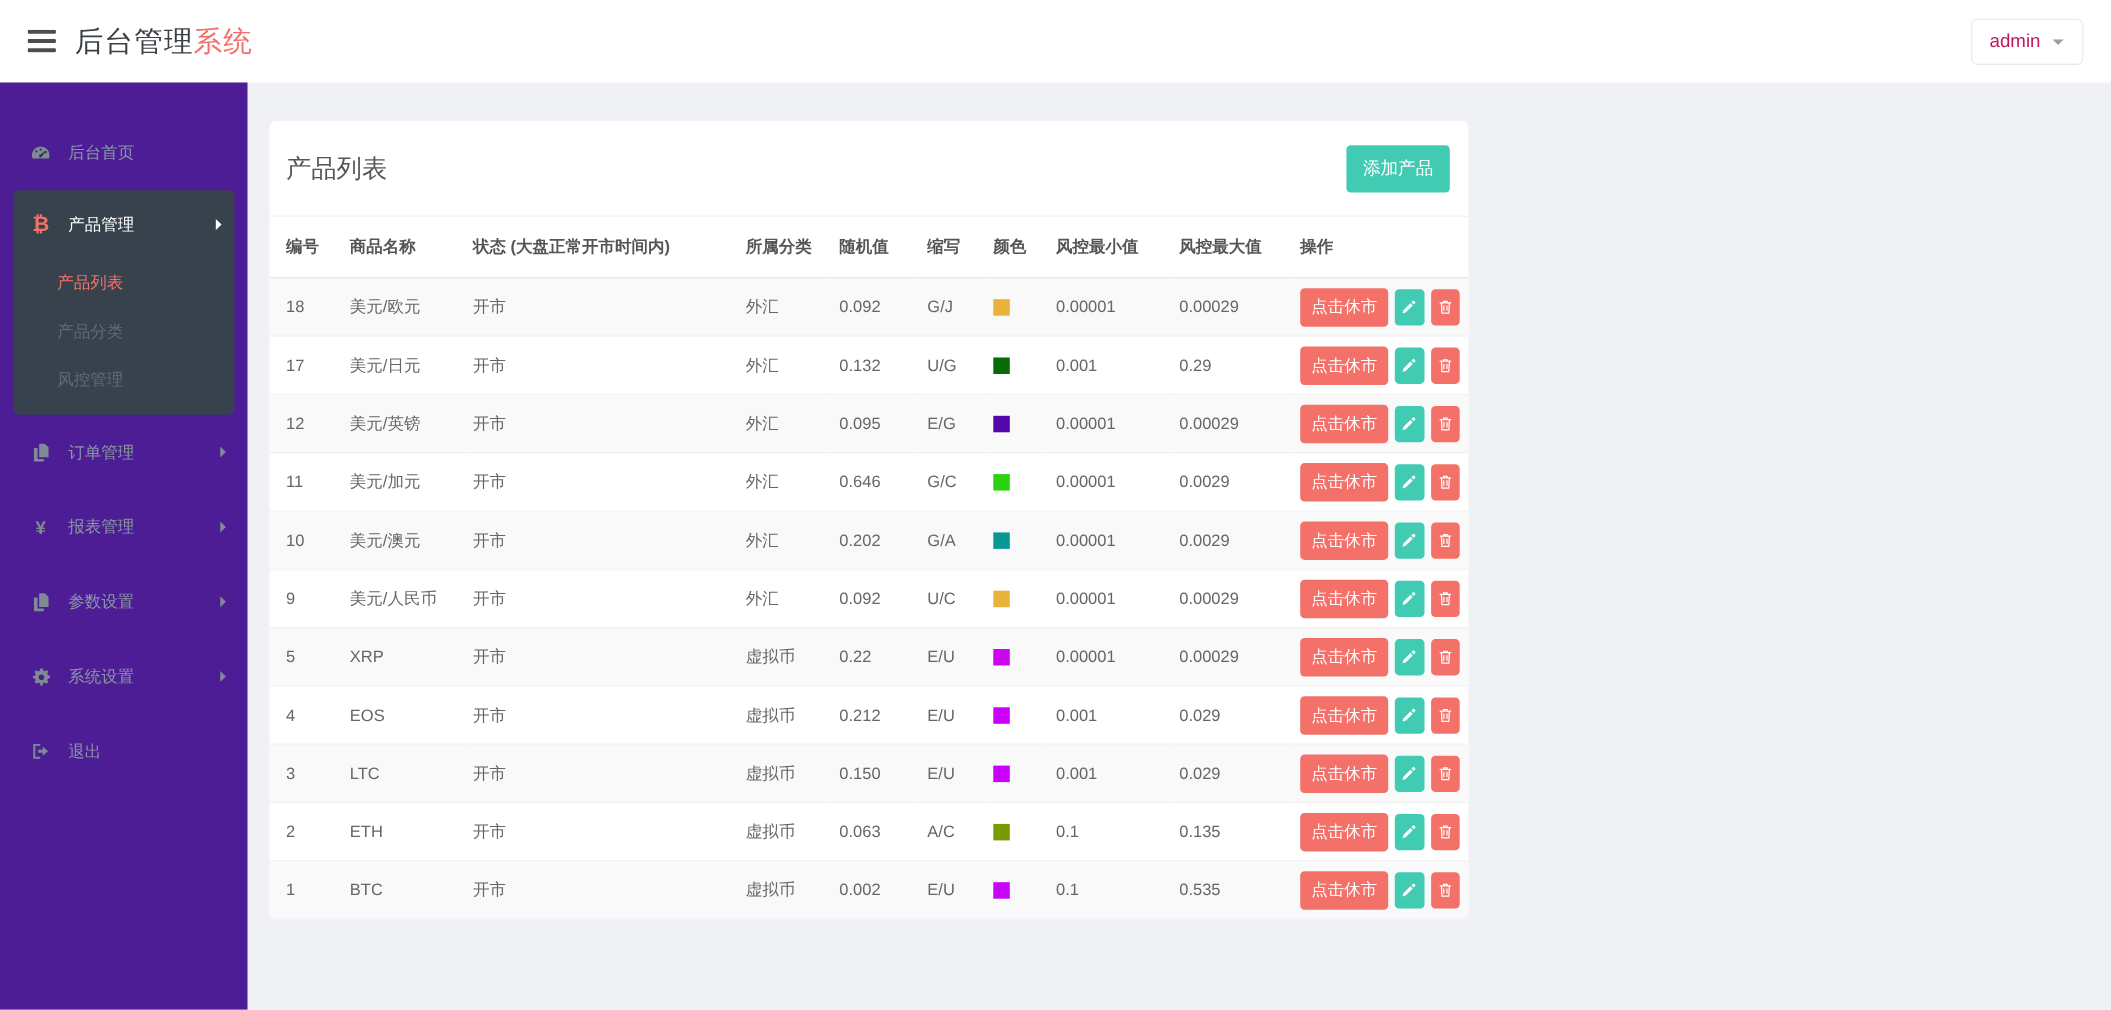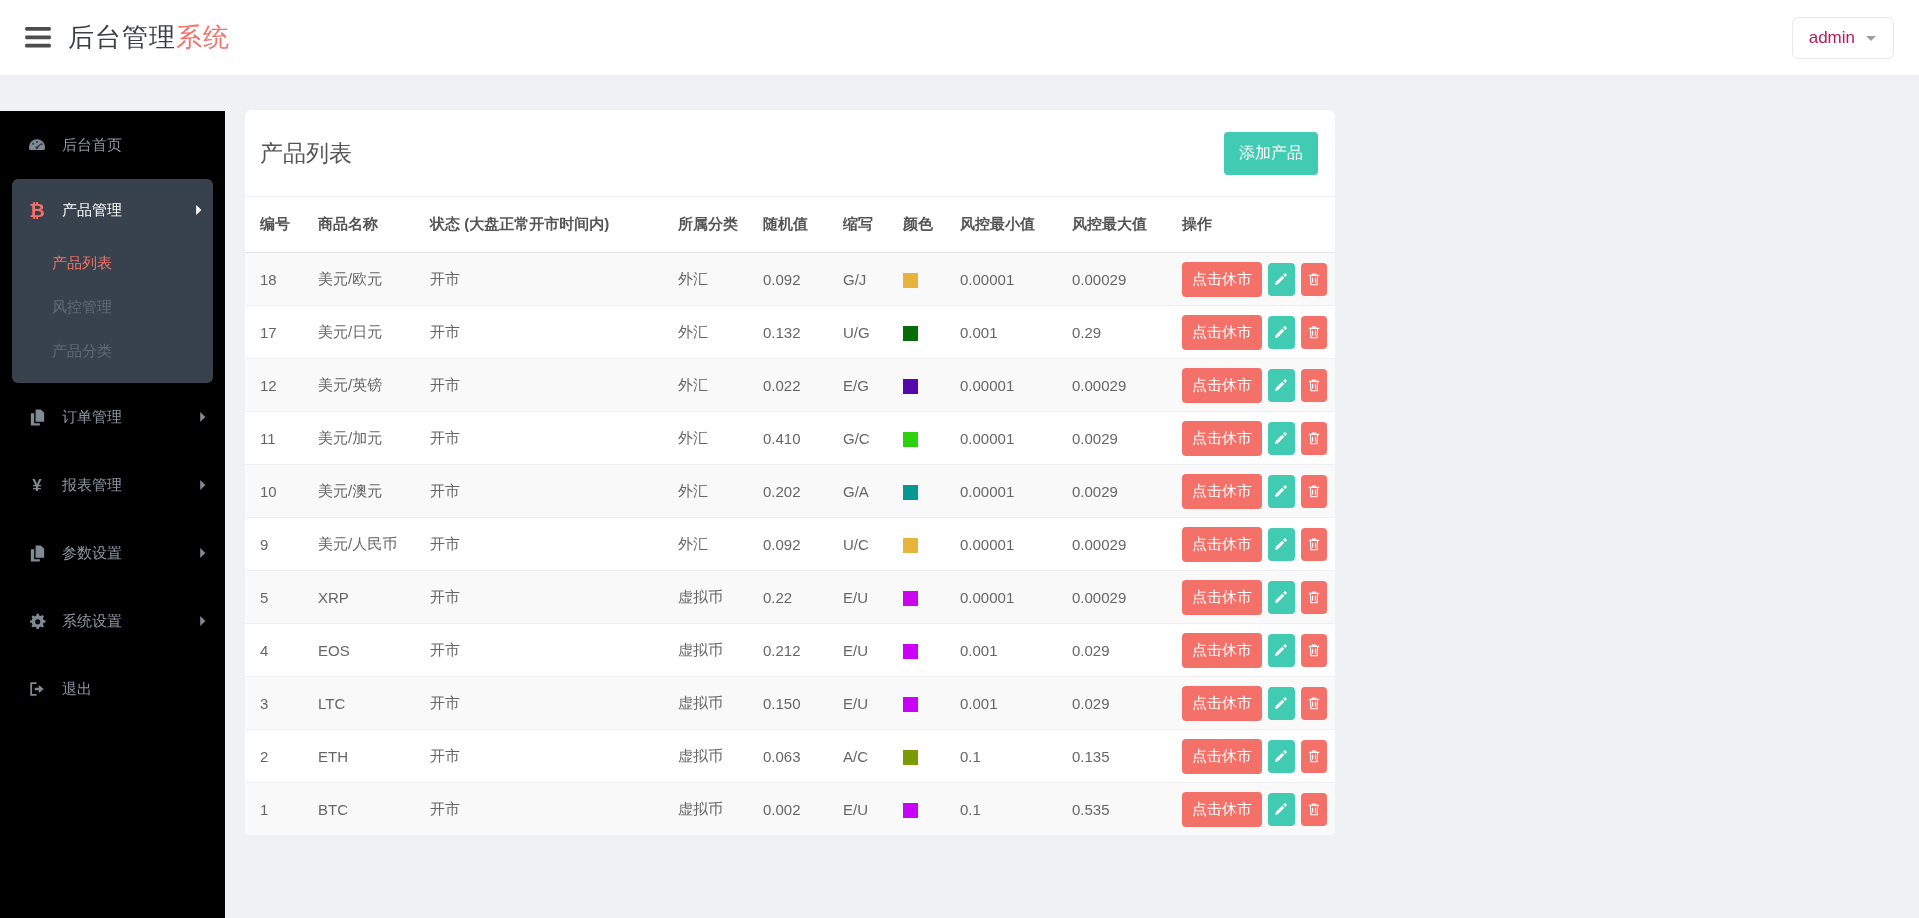--- a/index.html
+++ b/index.html
@@ -17,21 +17,21 @@
   .user-menu { display: flex; align-items: center; gap: 10px; background: #fff;
                border: 1px solid #e7e8ee; border-radius: 6px; padding: 10px 16px;
                font-size: 17px; color: #be185d; cursor: pointer;
                font-family: "Liberation Sans", sans-serif; }
   .caret-down { color: #9aa0a6; display: flex; margin-top: 2px; }
 
   
   .body-row { flex: 1; display: flex; min-height: 0; }
 
   
-  .sidebar { flex: 0 0 225px; width: 225px; background: #000000; padding-top: 0; margin-top: 36px; }
+  .sidebar { flex: 0 0 225px; width: 225px; background: #4c1d95; padding-top: 30px; }
   .menu-item { height: 68px; display: flex; align-items: center;
                padding: 0 18px 0 25px; color: #8b97a2; font-size: 15px; cursor: pointer; }
   .mi-icon { width: 24px; display: flex; justify-content: center; align-items: center;
              margin-right: 13px; color: #7f8a95; }
   .mi-label { flex: 1; }
   .mi-caret { display: flex; color: #7f8a95; }
   .menu-group.expanded { background: #37424d; border-radius: 6px; margin: 0 12px; }
   .menu-group.expanded > .menu-item { padding-left: 13px; padding-right: 10px; height: 62px; color: #fff; }
   .menu-group.expanded > .menu-item .mi-caret { color: #fff; }
   .submenu { padding-bottom: 10px; }
@@ -121,22 +121,22 @@
               </span>
               <span class="mi-label">产品管理</span>
               <span class="mi-caret">
                 <svg width="8" height="12" viewBox="0 0 8 12" fill="currentColor">
                   <path d="M1.2 1l5.2 5-5.2 5z"></path>
                 </svg>
               </span>
             </div>
             <div class="submenu">
               <div class="submenu-item active">产品列表</div>
+              <div class="submenu-item">产品分类</div>
               <div class="submenu-item">风控管理</div>
-              <div class="submenu-item">产品分类</div>
             </div>
           </div>
           <div class="menu-group">
             <div class="menu-item">
               <span class="mi-icon">
                 <svg width="19" height="19" viewBox="0 0 20 20" fill="currentColor">
                   <path d="M8 1.5h5.5L17 5v9.5H8z"></path>
                   <path d="M6.5 5.5H3v13h9.5V16H6.5z"></path>
                 </svg>
               </span>
@@ -297,21 +297,21 @@
                       </span>
                     </button>
                   </div>
                 </td>
               </tr>
               <tr>
                 <td>12</td>
                 <td>美元/英镑</td>
                 <td>开市</td>
                 <td>外汇</td>
-                <td>0.022</td>
+                <td>0.095</td>
                 <td>E/G</td>
                 <td><span class="swatch" style="background: rgb(84, 8, 171);"></span></td>
                 <td>0.00001</td>
                 <td>0.00029</td>
                 <td>
                   <div class="actions">
                     <button class="btn-close-market">点击休市</button>
                     <button class="btn-icon btn-edit">
                       <span style="display:flex">
                         <svg width="16" height="16" viewBox="0 0 20 20" fill="currentColor">
@@ -327,21 +327,21 @@
                       </span>
                     </button>
                   </div>
                 </td>
               </tr>
               <tr>
                 <td>11</td>
                 <td>美元/加元</td>
                 <td>开市</td>
                 <td>外汇</td>
-                <td>0.410</td>
+                <td>0.646</td>
                 <td>G/C</td>
                 <td><span class="swatch" style="background: rgb(45, 210, 14);"></span></td>
                 <td>0.00001</td>
                 <td>0.0029</td>
                 <td>
                   <div class="actions">
                     <button class="btn-close-market">点击休市</button>
                     <button class="btn-icon btn-edit">
                       <span style="display:flex">
                         <svg width="16" height="16" viewBox="0 0 20 20" fill="currentColor">

